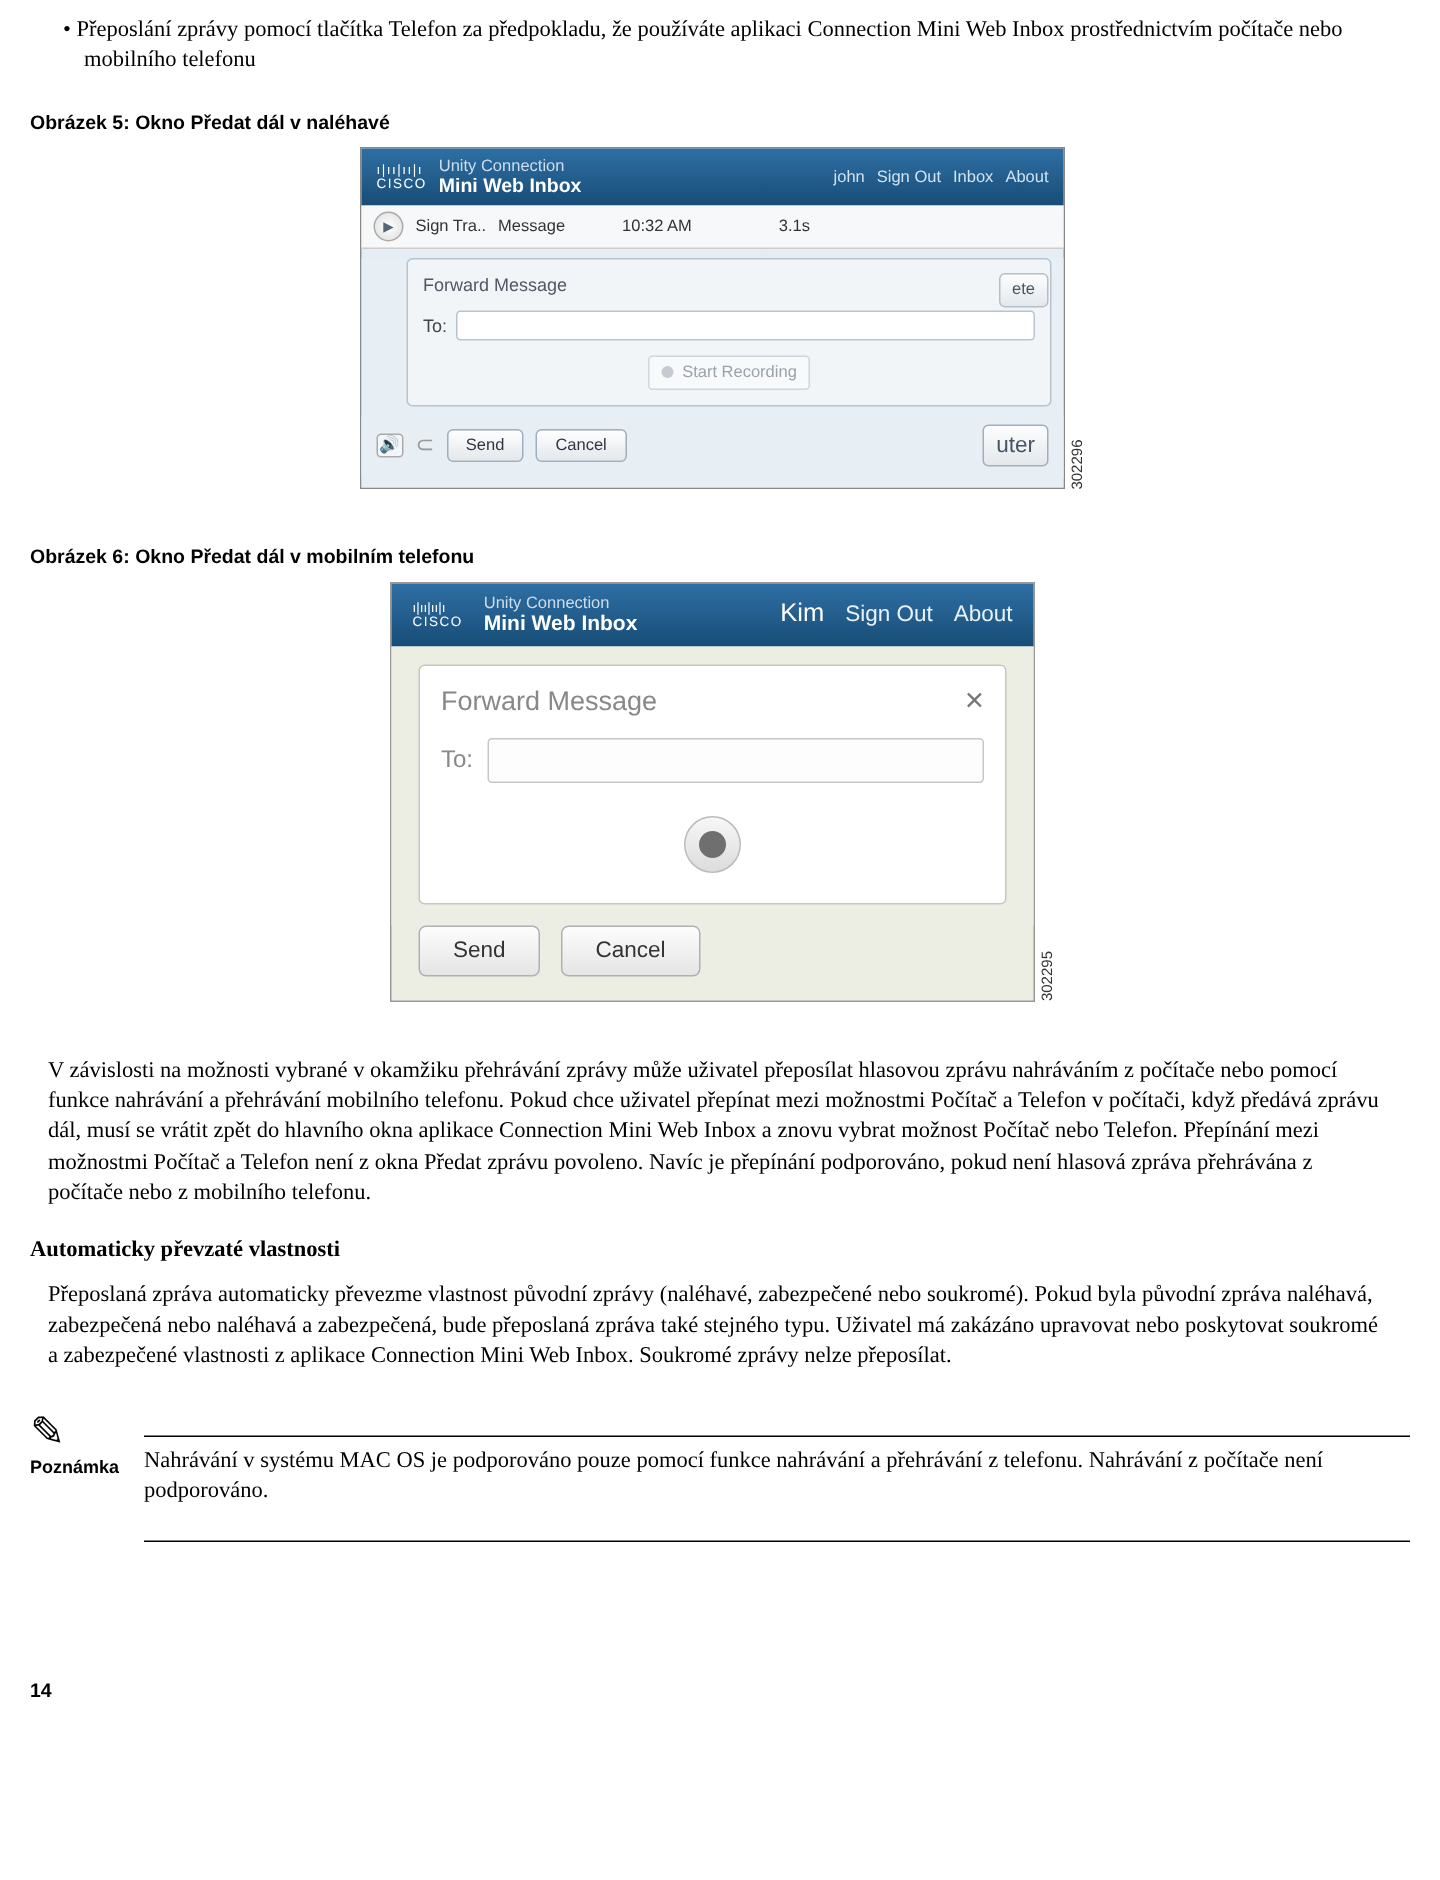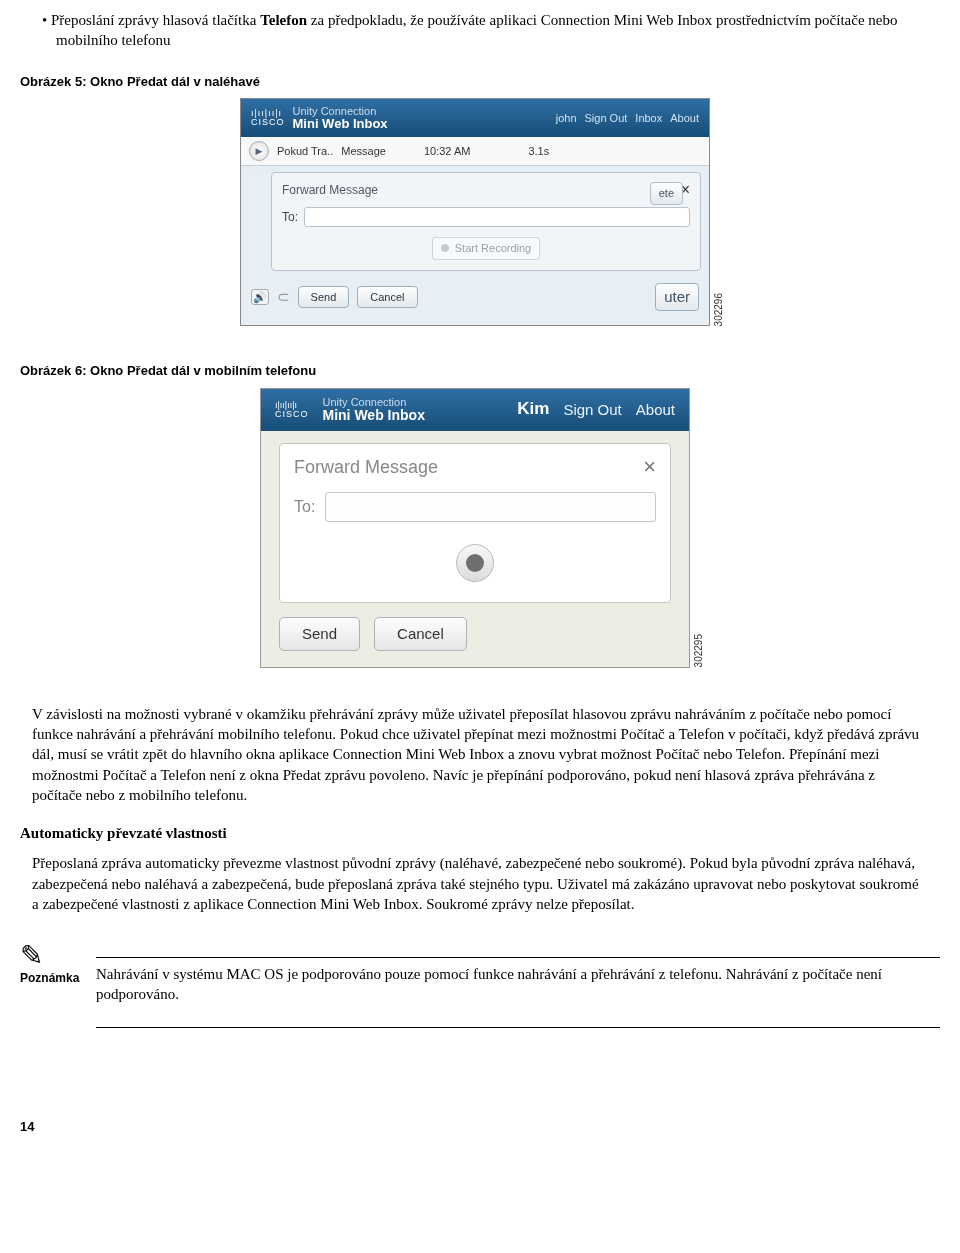--- a/index.html
+++ b/index.html
@@ -122,21 +122,21 @@
   }
   .speaker { width:18px;height:16px;border:1px solid #aaa;border-radius:3px;
     display:flex;align-items:center;justify-content:center;font-size:11px;color:#666;
     background:#f3f6f9;}
   .right-frag {
     margin-left:auto; font-size:15px; color:#456;
     background:linear-gradient(#fdfefe,#e3e8ec); border:1px solid #9fb0bd;
     border-radius:4px; padding:3px 8px;
   }
   .ete-frag {
-    position:absolute; right:26px; top:10px;
+    position:absolute; right:10px; top:10px;
     font-size:11px; color:#456;
     background:linear-gradient(#fdfefe,#e3e8ec); border:1px solid #b2bfca;
     border-radius:4px; padding:3px 8px;
   }
   
   .mob-wrap {
     width:430px;
     margin-left:240px;
     border:1px solid #999;
     background:#eceee3;
@@ -145,21 +145,21 @@
   .mob-head {
     display:flex;align-items:center;gap:14px;
     background: linear-gradient(#2f6fa4,#174d77);
     color:#fff;padding:8px 14px;font-size:15px;
   }
   .mob-head .brand { display:flex;flex-direction:column;line-height:1.05;}
   .mob-head .brand .l1 { font-size:11px;color:#cde;}
   .mob-head .brand .l2 { font-size:14px;font-weight:bold;}
   .mob-head .sp{flex:1;}
   .mob-head .lnk { color:#e8f2fa; font-size:15px;}
-  .mob-head .user { font-weight:bold; font-size:17px;}
+  .mob-head .user { font-weight:normal; font-size:17px;}
   .mob-body { padding:12px 18px 14px 18px; background:#eceee3;}
   .mob-card {
     background:#fff; border:1px solid #c4c9bd; border-radius:4px;
     padding:8px 14px 14px 14px;
   }
   .mob-card .title {
     display:flex; justify-content:space-between;align-items:center;
     color:#888; font-size:18px; margin-bottom:10px;
   }
   .mob-card .title .x { color:#777; font-size:22px;}
@@ -170,40 +170,40 @@
     display:flex;align-items:center;justify-content:center;}
   .mob-rec .inner { width:18px;height:18px;border-radius:50%;background:#6f6f6f;}
   .mob-footer { display:flex; gap:14px; padding:0 18px 16px 18px;}
   .mob-btn {
     font-size:15px; color:#333;
     background:linear-gradient(#fdfdfd,#e5e5e5);
     border:1px solid #aeb2b6; border-radius:5px; padding:6px 22px;
   }
   
   p.body { margin:10px 12px; }
-  .bold { font-weight:bold; }
+  .bold { font-weight:normal; }
   .sub-h { font-weight:bold; margin:18px 0 6px 0; font-size:15px; }
   .note-block { margin:28px 0 10px 0;}
   .note-icon { font-size:28px; line-height:1; }
   .note-label { font-family:Arial,sans-serif; font-size:12px; font-weight:bold; }
   .note-body { display:flex; gap:16px; }
   .note-body .txt { flex:1;margin-top:15px; }
   .page-num {
     position: relative;
     margin-top: 90px;
     font-family: Arial, sans-serif;
     font-weight: bold;
     font-size: 13px;
   }
 </style>
 </head>
 <body>
 
 <div class="bullet-line">
-  <span>Přeposlání zprávy hlasová tlačítka </span><span class="bold">Telefon</span><span> za předpokladu, že používáte aplikaci Connection Mini Web Inbox prostřednictvím počítače nebo mobilního telefonu</span>
+  <span>Přeposlání zprávy pomocí tlačítka </span><span class="bold">Telefon</span><span> za předpokladu, že používáte aplikaci Connection Mini Web Inbox prostřednictvím počítače nebo mobilního telefonu</span>
 </div>
 
 <div class="fig-caption">Obrázek 5: Okno Předat dál v naléhavé</div>
 
 <div class="mock-frame">
   <div class="desk-wrap">
     <div class="desk-head">
       <div class="logo">
         <span>ı|ıı|ıı|ı</span>
           <span>CISCO</span>
@@ -213,21 +213,21 @@
         <span class="l2">Mini Web Inbox</span>
       </div>
       <div class="sp"></div>
       <span class="navlink">john</span>
       <span class="navlink">Sign Out</span>
       <span class="navlink">Inbox</span>
       <span class="navlink">About</span>
     </div>
     <div class="desk-msgrow">
       <span class="play-btn">▶</span>
-      <span>Pokud Tra..</span>
+      <span>Sign Tra..</span>
       <span>Message</span>
       <span style="margin-left:30px">10:32 AM</span>
       <span style="margin-left:50px">3.1s</span>
     </div>
     <div class="desk-body">
       <div class="ete-frag">ete</div>
       <div class="fwd-card">
         <div class="title">
           <span>Forward Message</span>
           <span class="x">×</span>

